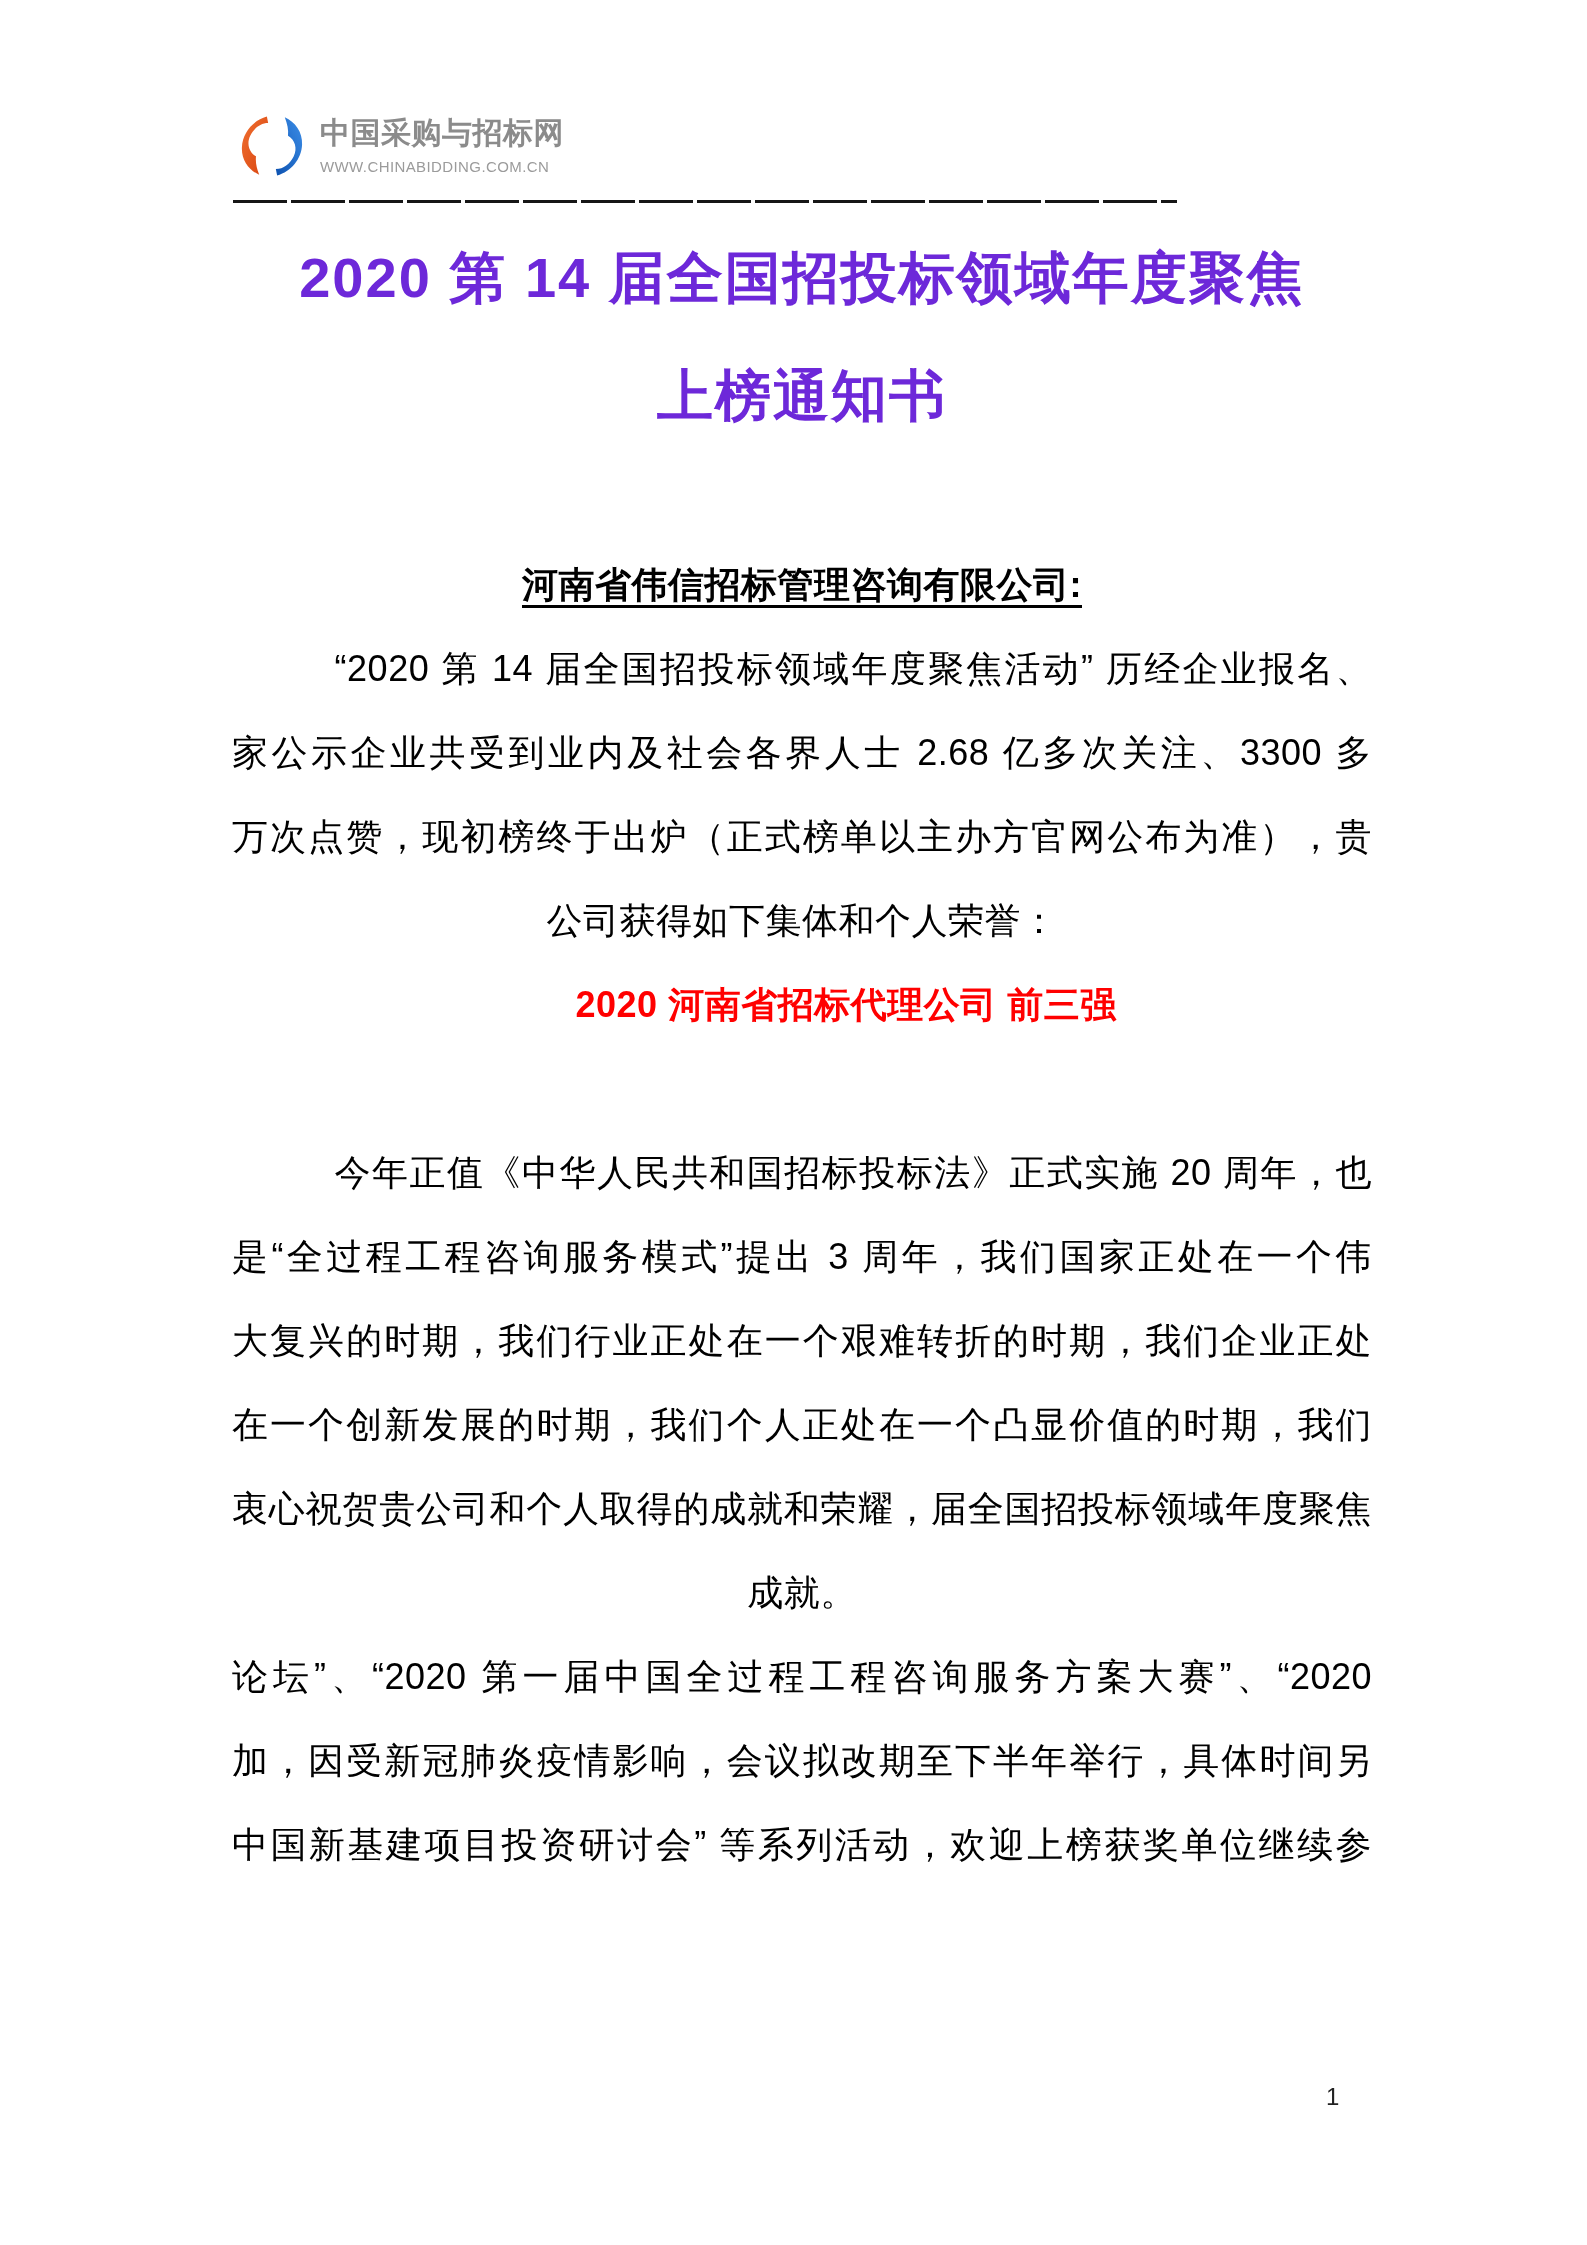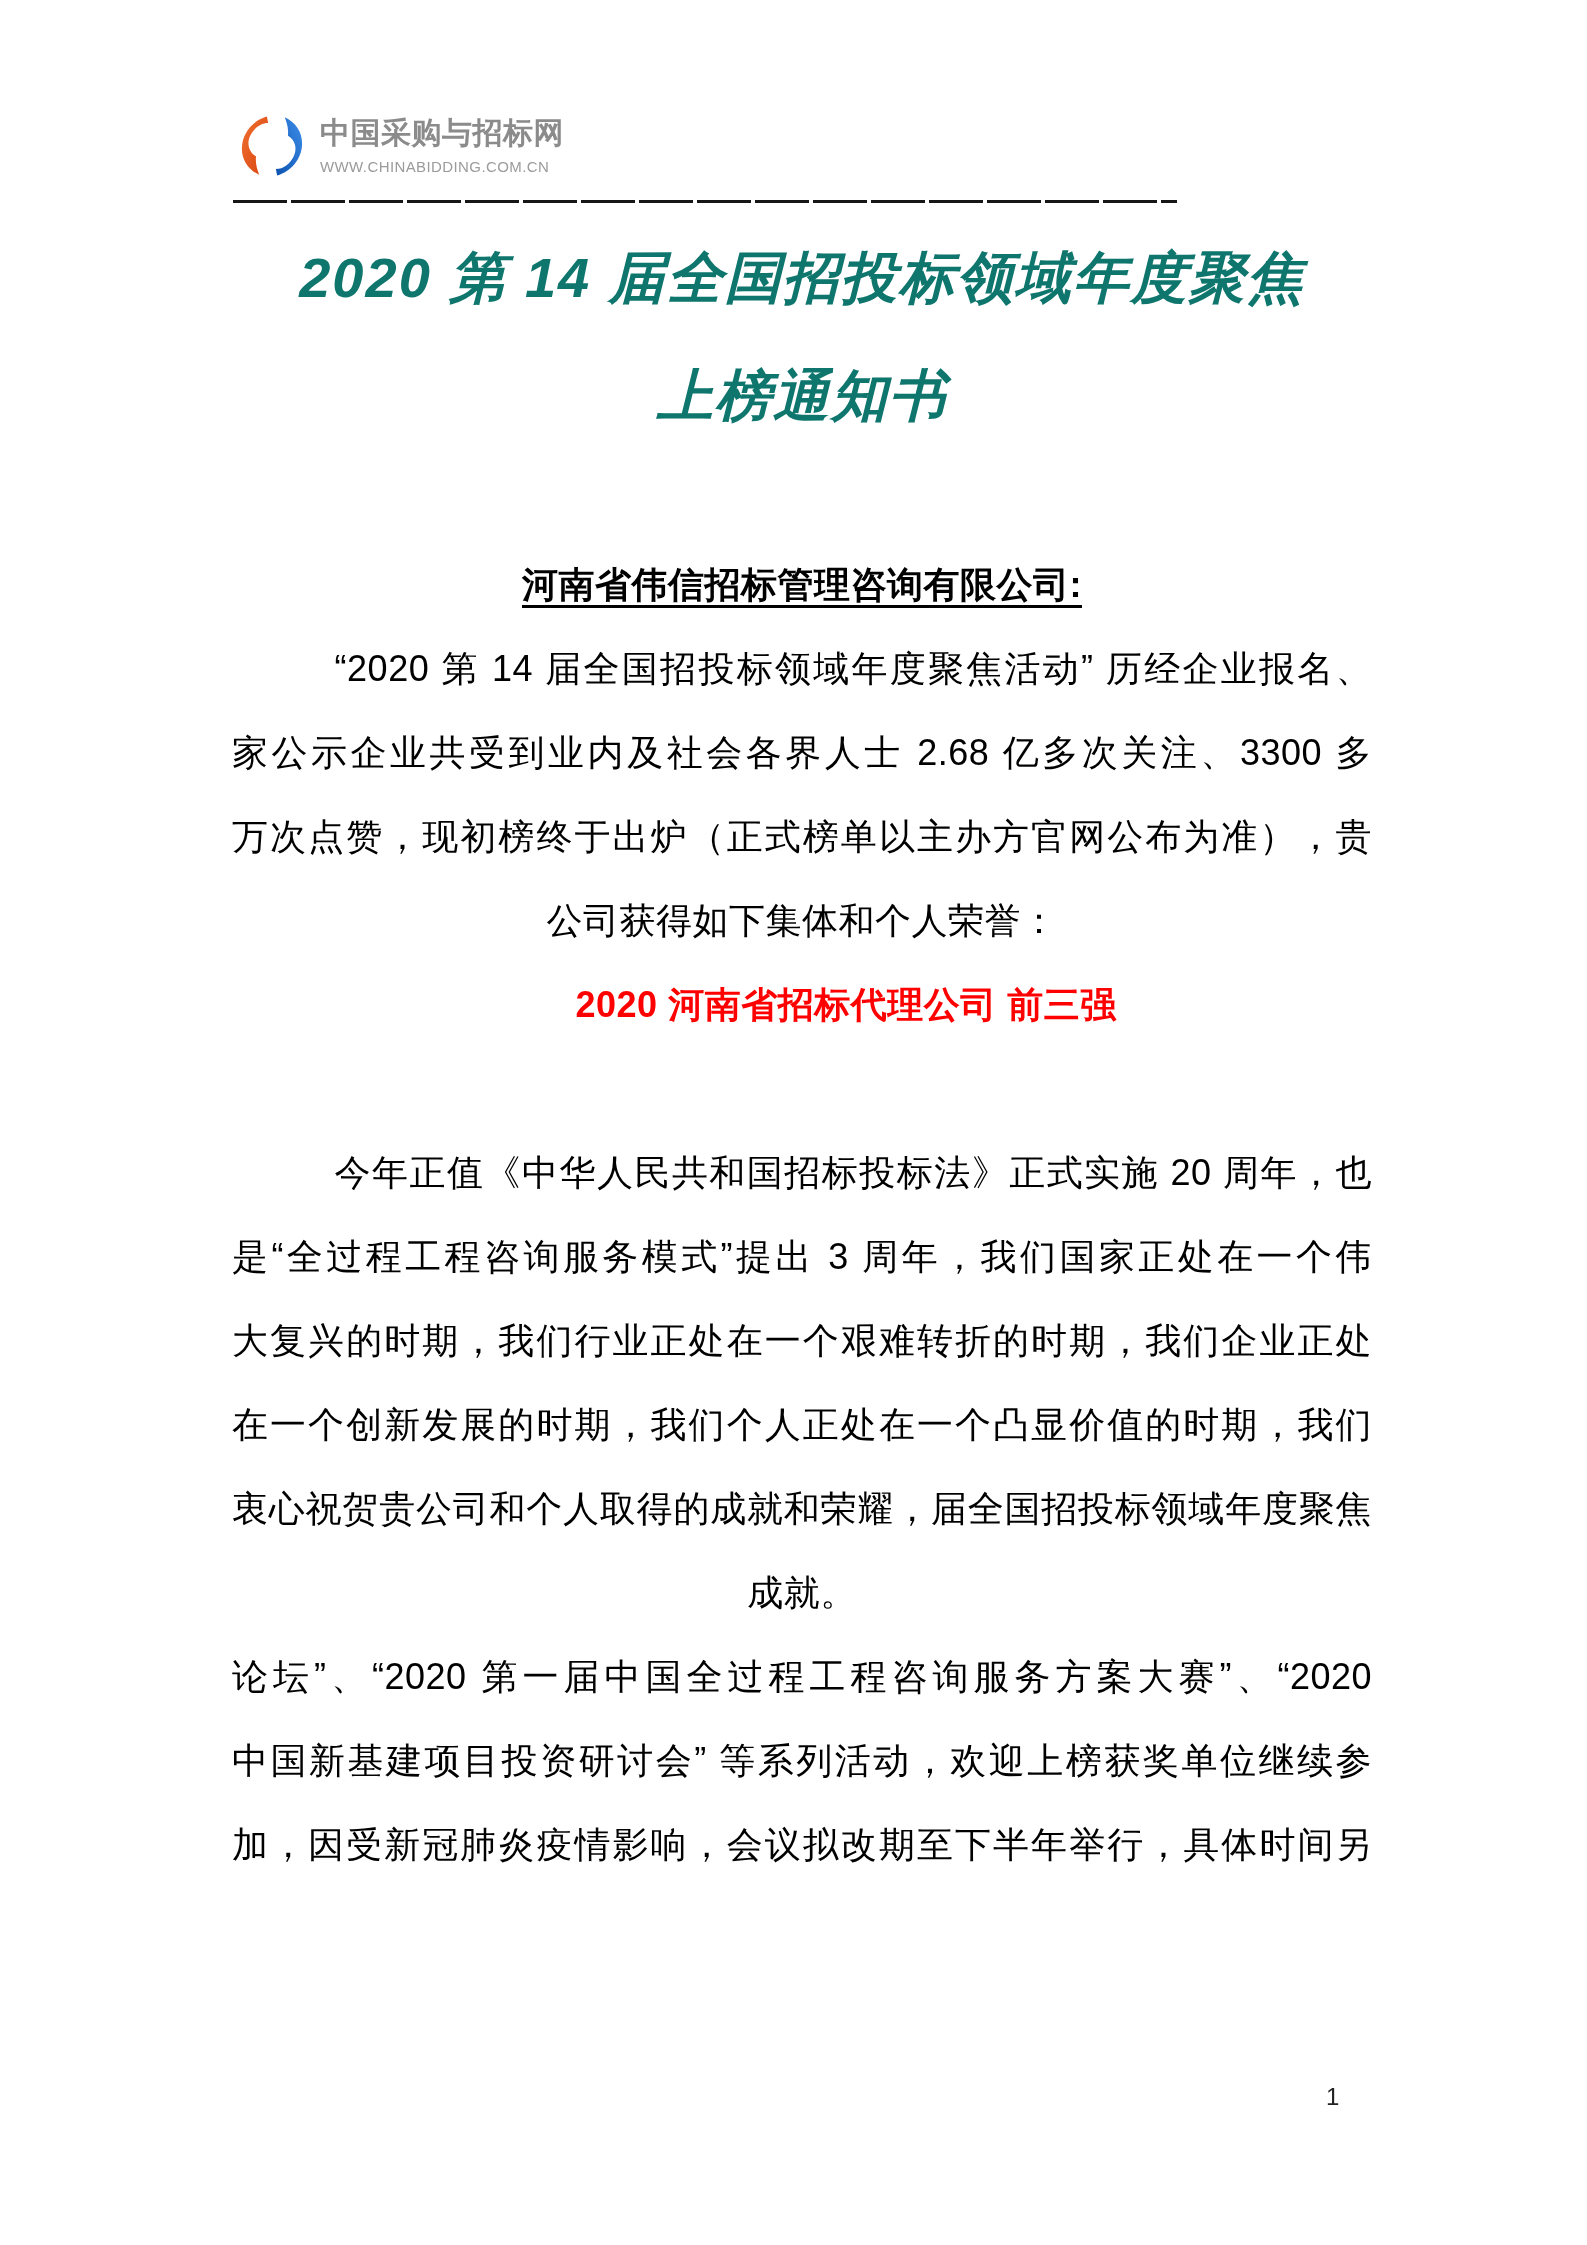--- a/index.html
+++ b/index.html
@@ -86,39 +86,39 @@
         C74 12 76 20 75 30 C86 36 90 50 84 62 C78 74 68 82 56 82 Z"></path>
     </svg>
     <div class="logo-text">
       <div class="logo-name">中国采购与招标网</div>
       <div class="logo-url">WWW.CHINABIDDING.COM.CN</div>
     </div>
   </div>
 
   <div class="divider"></div>
 
-  <div class="doc-title" style="color:#0f766e;font-style:italic;">
+  <div class="doc-title" style="color:#6d28d9;">
     <div>2020 第 14 届全国招投标领域年度聚焦</div>
     <div>上榜通知书</div>
   </div>
 
   <div class="doc-body">
       <div class="line"><span class="heading-underline">河南省伟信招标管理咨询有限公司:</span></div>
       <div class="line fill ind">“2020 第 14 届全国招投标领域年度聚焦活动” 历经企业报名、</div>
       <div class="line fill">家公示企业共受到业内及社会各界人士 2.68 亿多次关注、3300 多</div>
       <div class="line fill">万次点赞，现初榜终于出炉（正式榜单以主办方官网公布为准），贵</div>
       <div class="line">公司获得如下集体和个人荣誉：</div>
       <div class="line award" style="color: rgb(255, 0, 0);">2020 河南省招标代理公司 前三强</div>
       <div class="spacer-line"></div>
       <div class="line fill ind">今年正值《中华人民共和国招标投标法》正式实施 20 周年，也</div>
       <div class="line fill">是“全过程工程咨询服务模式”提出 3 周年，我们国家正处在一个伟</div>
       <div class="line fill">大复兴的时期，我们行业正处在一个艰难转折的时期，我们企业正处</div>
       <div class="line fill">在一个创新发展的时期，我们个人正处在一个凸显价值的时期，我们</div>
       <div class="line fill">衷心祝贺贵公司和个人取得的成就和荣耀，届全国招投标领域年度聚焦</div>
       <div class="line">成就。</div>
       <div class="line fill">论坛”、“2020 第一届中国全过程工程咨询服务方案大赛”、“2020</div>
+      <div class="line fill">加，因受新冠肺炎疫情影响，会议拟改期至下半年举行，具体时间另</div>
       <div class="line fill">中国新基建项目投资研讨会” 等系列活动，欢迎上榜获奖单位继续参</div>
-      <div class="line fill">加，因受新冠肺炎疫情影响，会议拟改期至下半年举行，具体时间另</div>
     </div>
 
   <div class="page-number">1</div>
 
 </div>
 
 </body></html>

